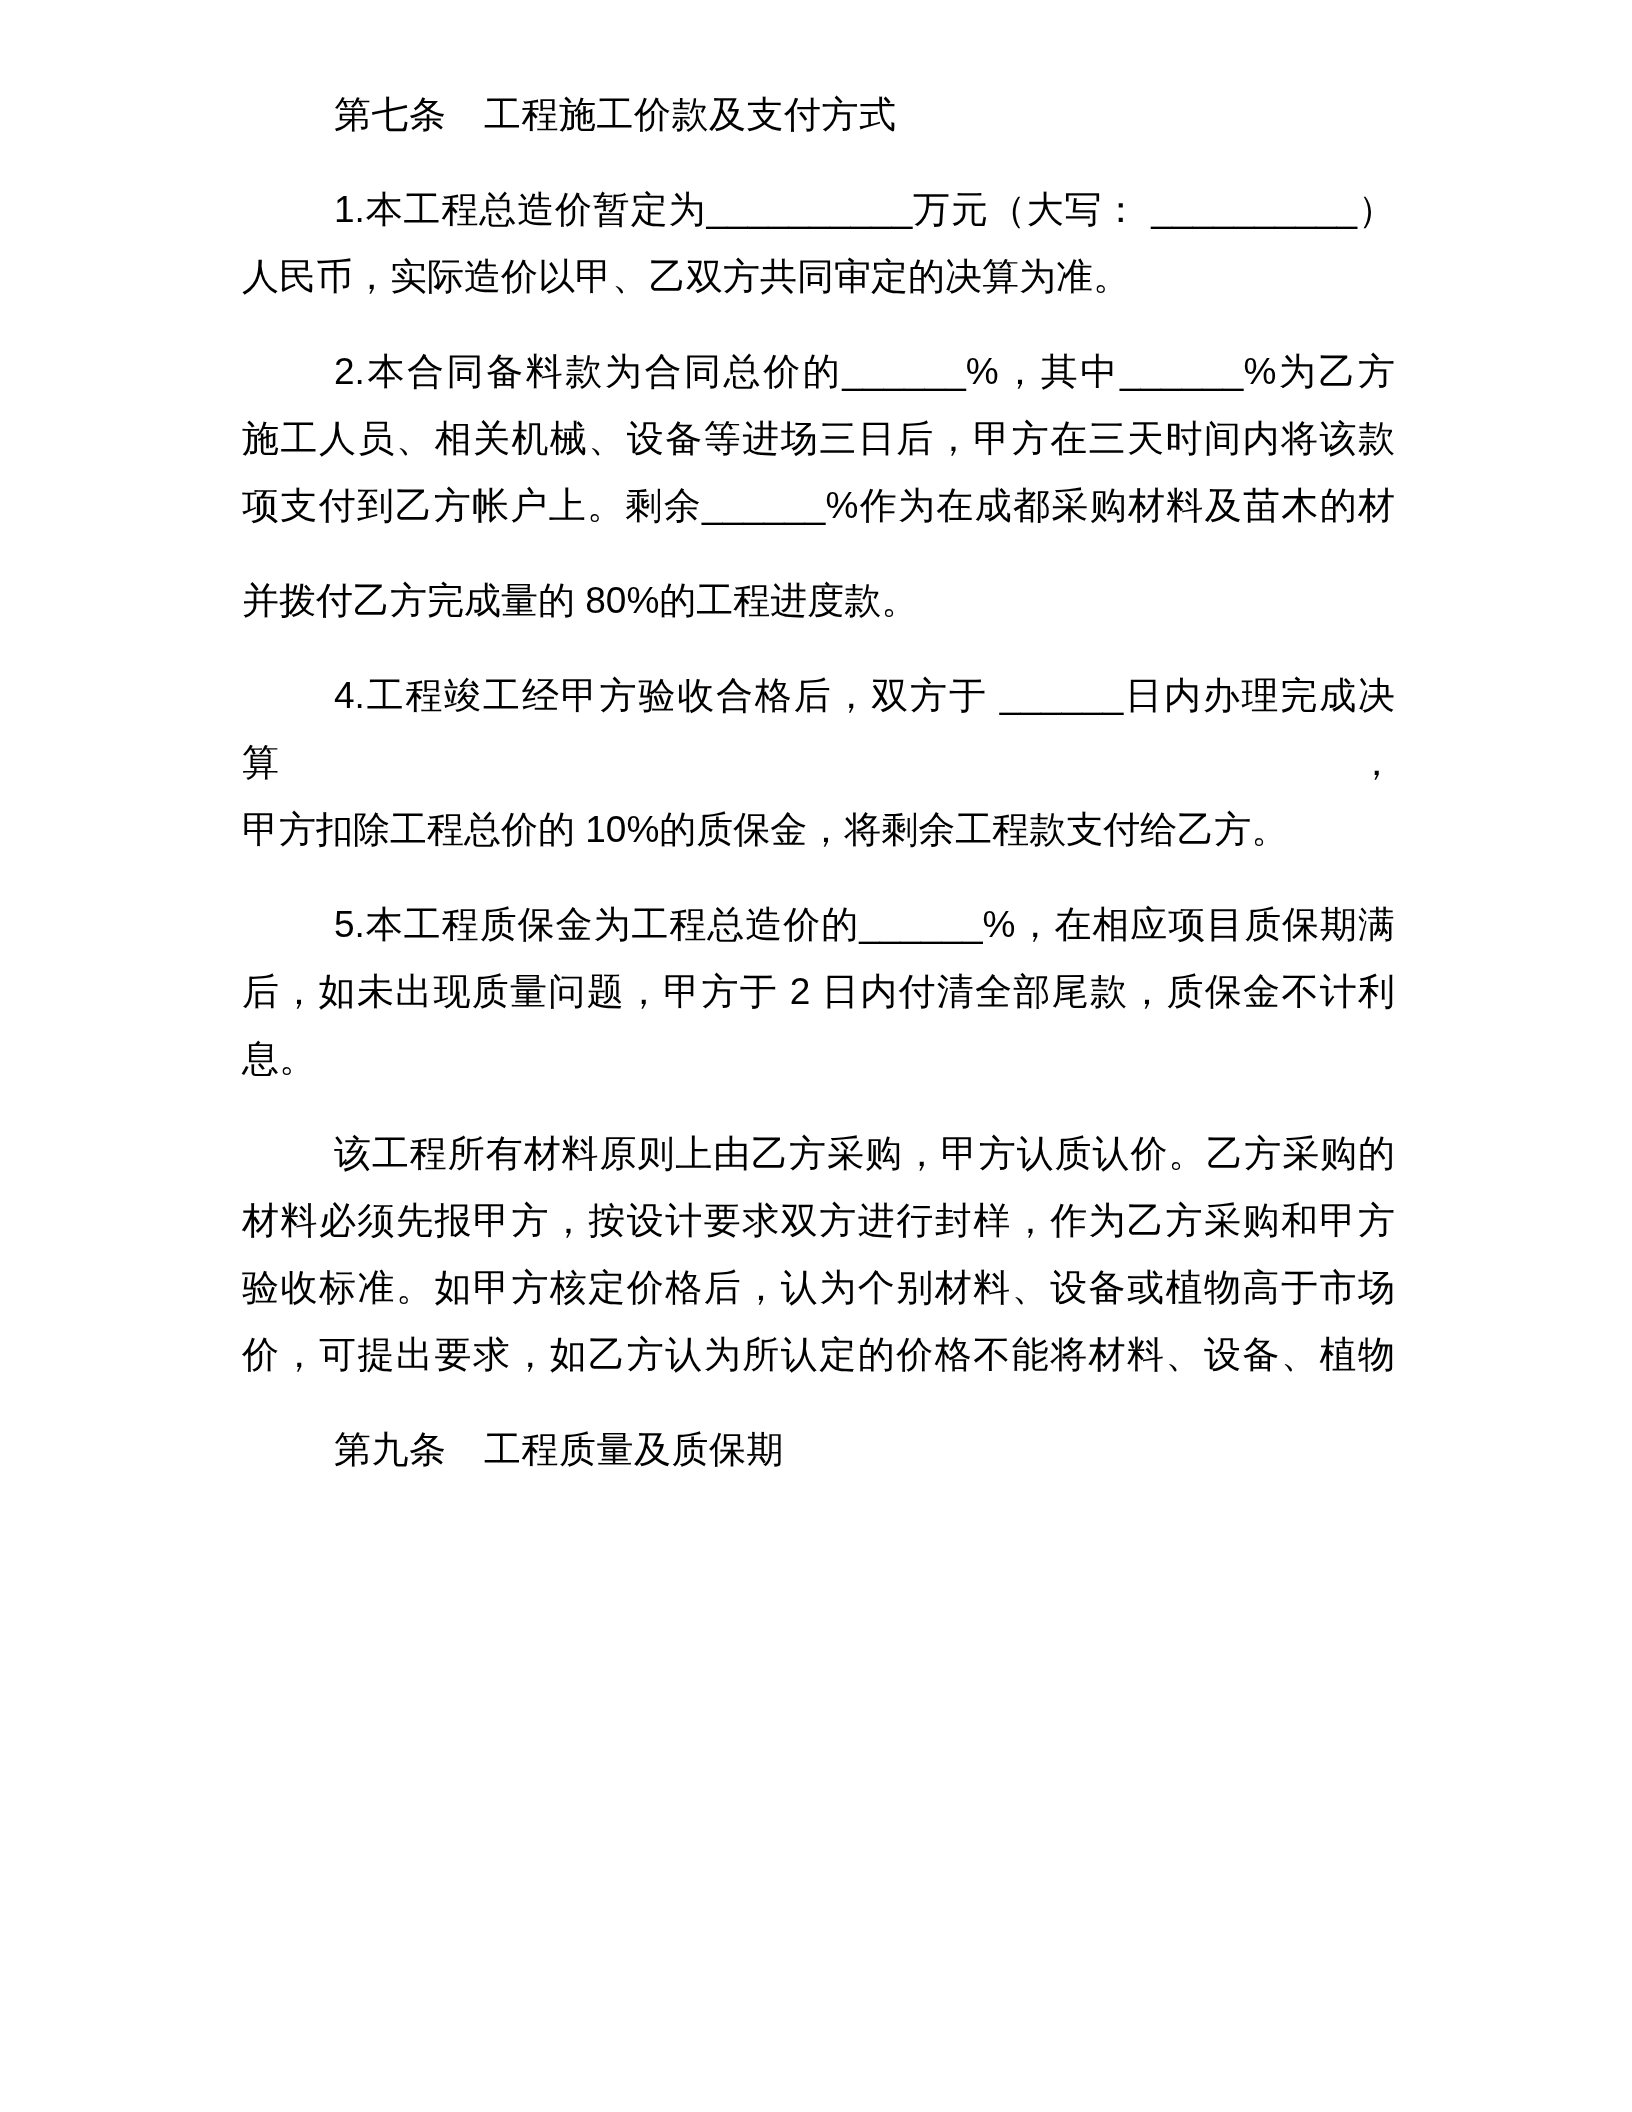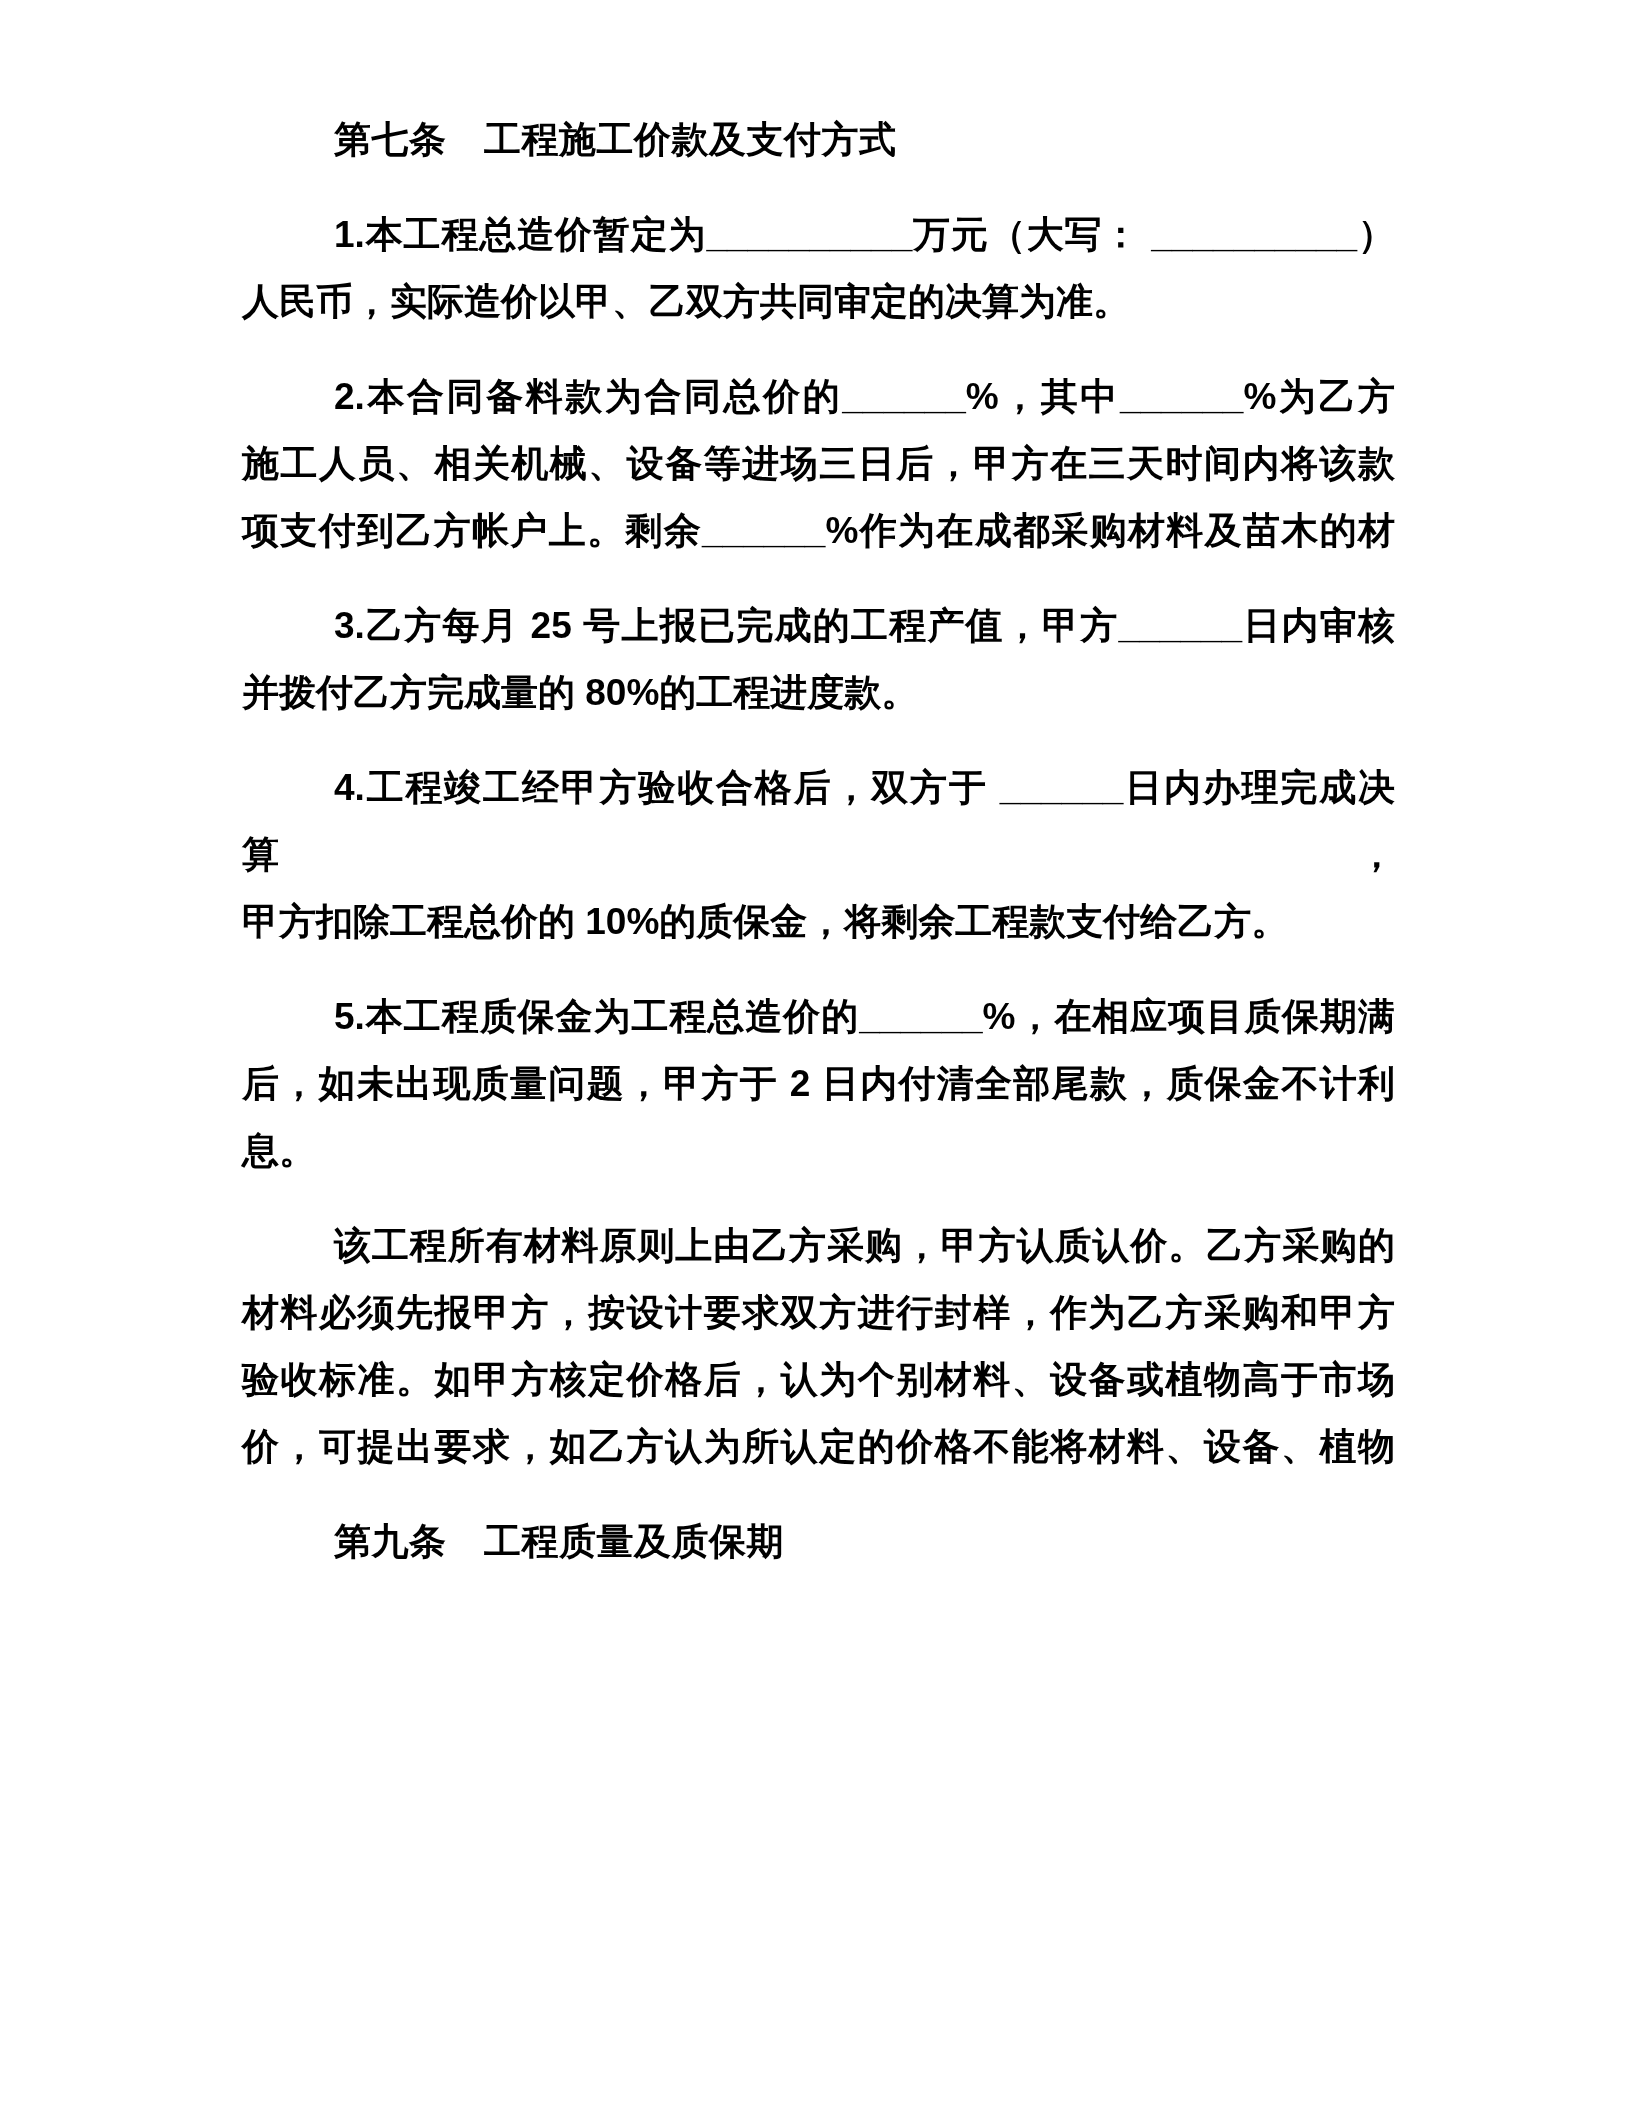--- a/index.html
+++ b/index.html
@@ -7,23 +7,23 @@
     padding: 0;
     background: #ffffff;
   }
   .page {
     position: relative;
     box-sizing: border-box;
     width: 1632px;
     height: 2112px;
     background: #ffffff;
     color: #000000;
-    padding: 106px 237px 0 242px;
+    padding: 81px 237px 0 242px;
     font-family: "Liberation Sans", sans-serif;
-    font-weight: 700;
+    font-weight: 400;
     font-size: 37px;
     line-height: 67px;
     overflow: hidden;
   }
   .block + .block { margin-top: 28px; }
   .line { min-height: 67px; }
   .first, .heading .line { text-indent: 92px; }
   .fill {
     text-align: justify;
     text-align-last: justify;
@@ -44,21 +44,20 @@
     <div class="line">人民币，实际造价以甲、乙双方共同审定的决算为准。</div>
   </div>
 
   <div class="block">
     <div class="line first fill">2.本合同备料款为合同总价的______%，其中______%为乙方</div>
     <div class="line fill">施工人员、相关机械、设备等进场三日后，甲方在三天时间内将该款</div>
     <div class="line fill">项支付到乙方帐户上。剩余______%作为在成都采购材料及苗木的材</div>
   </div>
 
   <div class="block">
-    <div class="line first fill">3.乙方每月 25 号上报已完成的工程产值，甲方______日内审核</div>
     <div class="line">并拨付乙方完成量的 80%的工程进度款。</div>
   </div>
 
   <div class="block">
     <div class="line first fill">4.工程竣工经甲方验收合格后，双方于 ______日内办理完成决算，</div>
     <div class="line">甲方扣除工程总价的 10%的质保金，将剩余工程款支付给乙方。</div>
   </div>
 
   <div class="block">
     <div class="line first fill">5.本工程质保金为工程总造价的______%，在相应项目质保期满</div>

